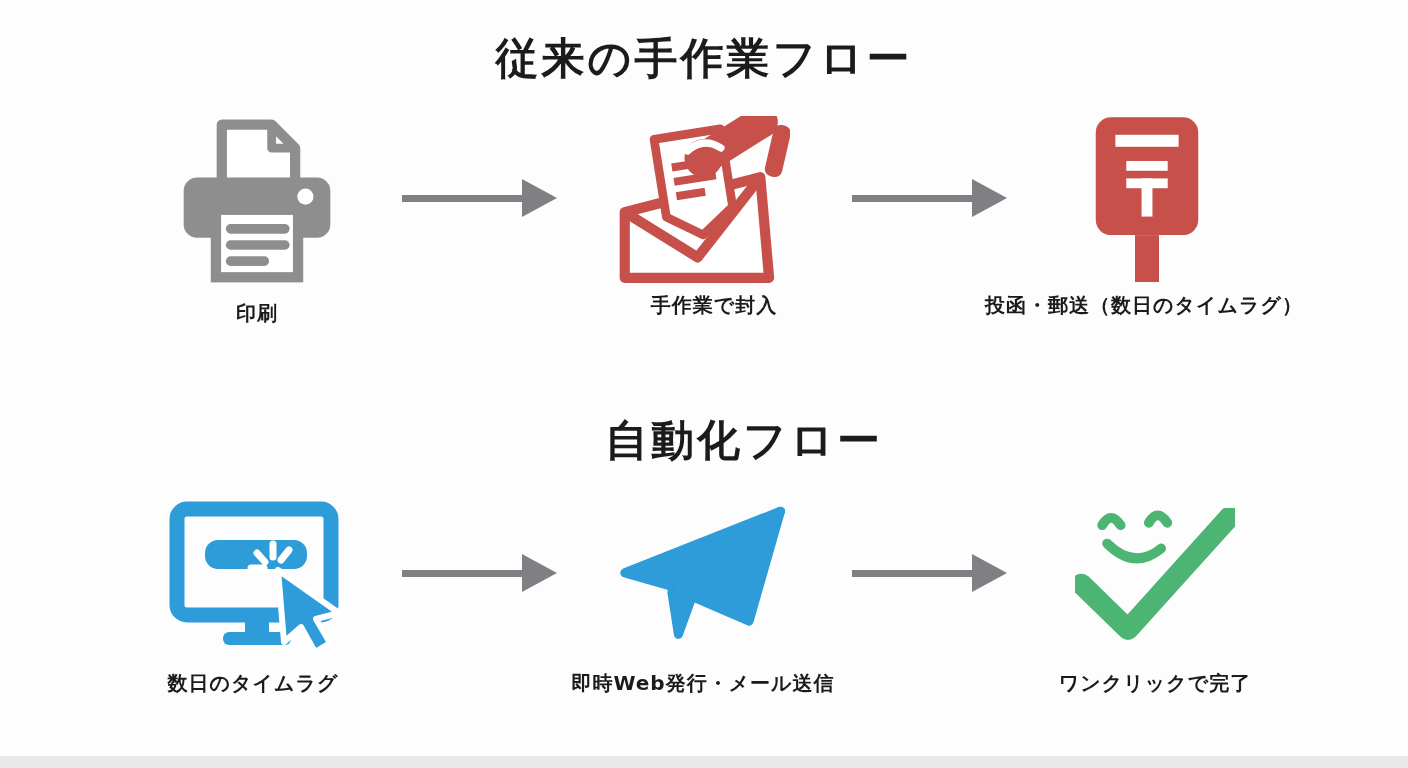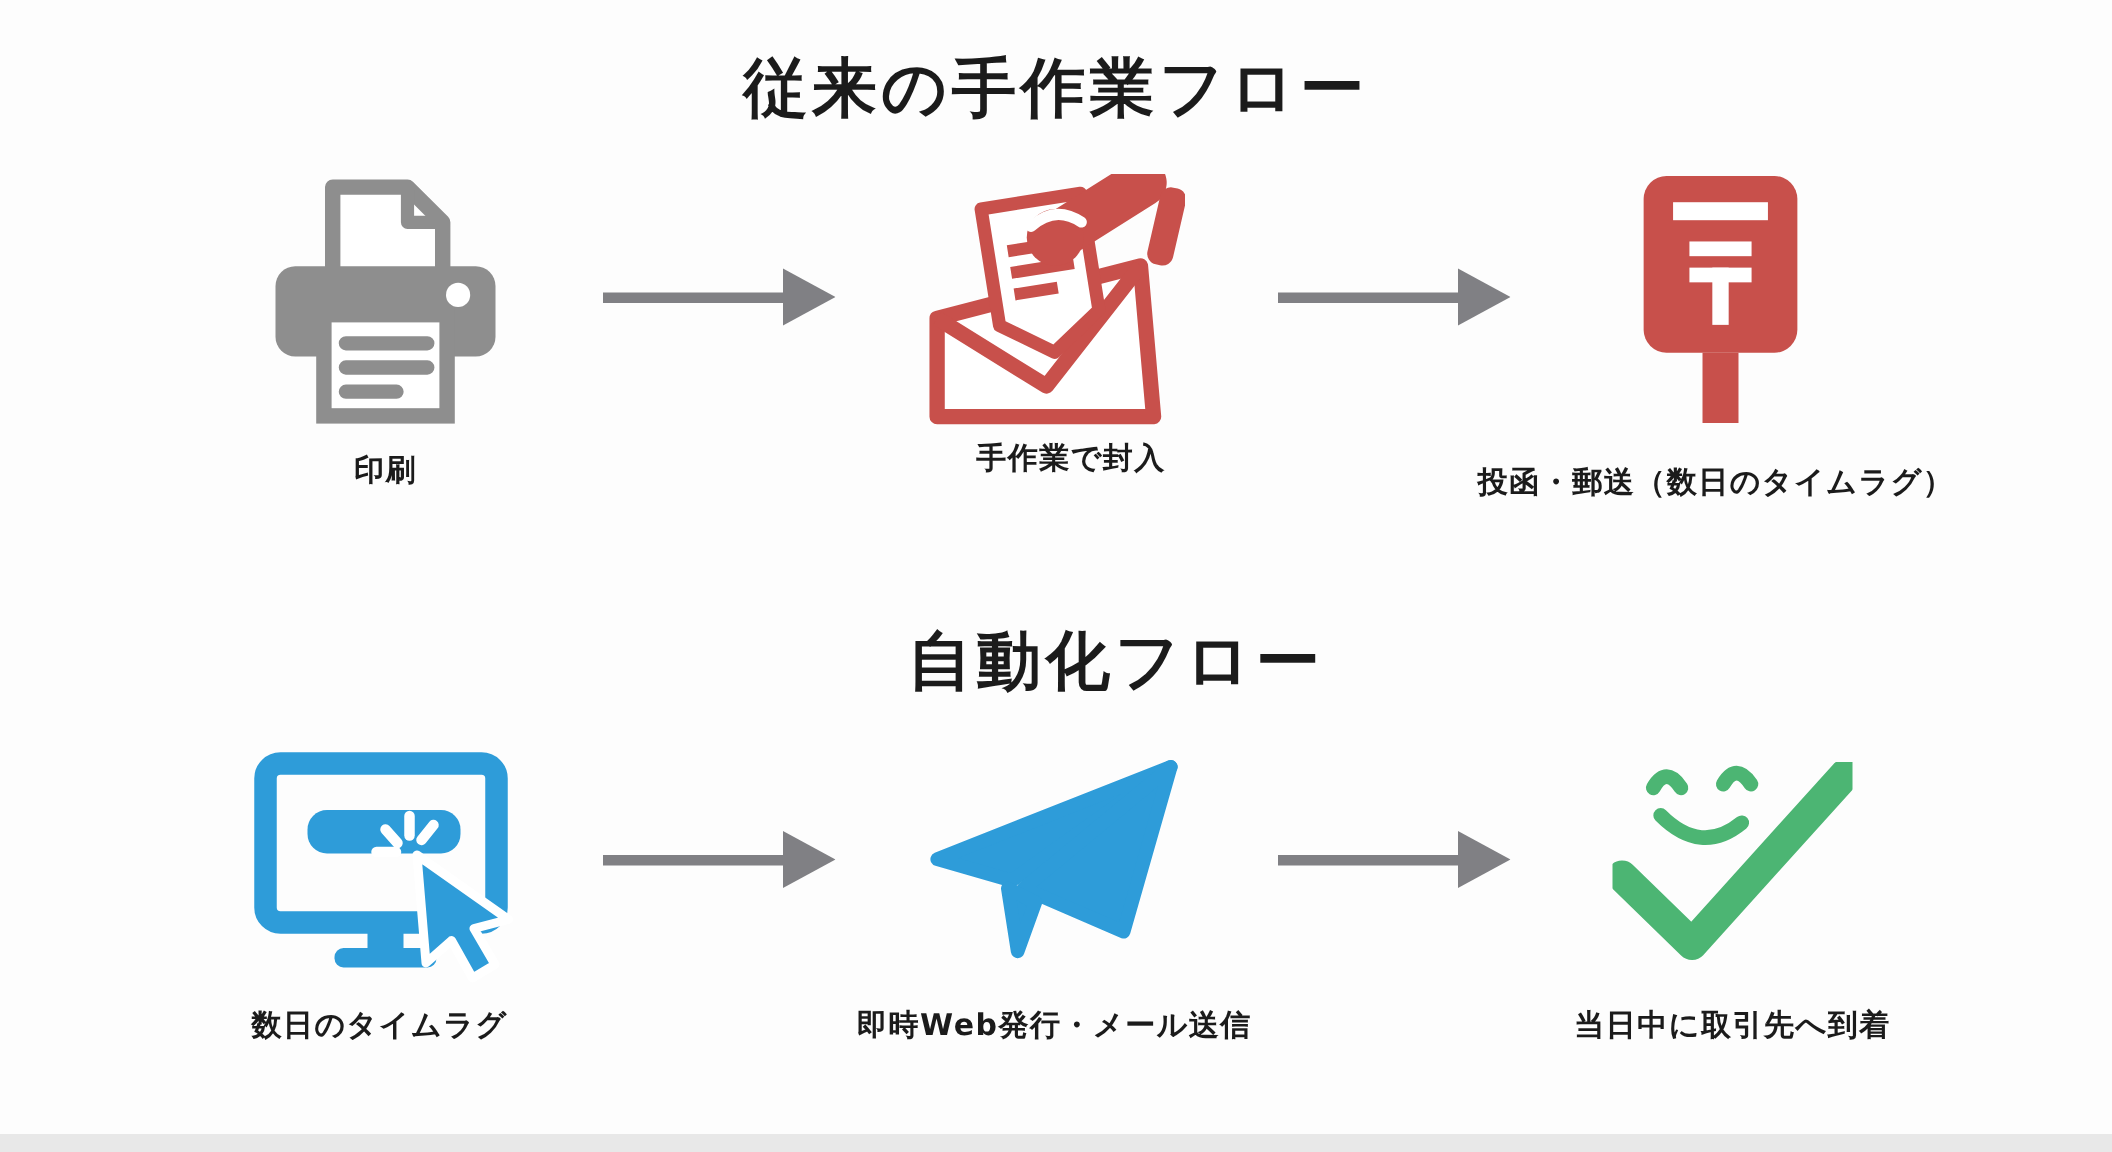--- a/index.html
+++ b/index.html
@@ -72,21 +72,21 @@
   <div class="step-label" style="left:702px;top:292px;margin-left:12px;">手作業で封入</div>
 
   <svg class="step-icon" style="left:1087px;top:113px;" width="120" height="169" viewBox="0 0 110 155">
     <rect x="8" y="4" width="94" height="108" rx="14" fill="#c8504b"></rect>
     <rect x="26" y="20" width="58" height="11" fill="#ffffff"></rect>
     <rect x="36" y="44" width="38" height="9" fill="#ffffff"></rect>
     <rect x="36" y="60" width="38" height="9" fill="#ffffff"></rect>
     <rect x="50" y="60" width="10" height="35" fill="#ffffff"></rect>
     <rect x="44" y="112" width="22" height="43" fill="#c8504b"></rect>
   </svg>
-  <div class="step-label" style="left:1144px;top:308px;font-family:Liberation Serif, serif;">投函・郵送（数日のタイムラグ）</div>
+  <div class="step-label" style="left:1144px;top:292px;font-family:Liberation Serif, serif;">投函・郵送（数日のタイムラグ）</div>
 
   <svg class="flow-arrow" style="left:402px;top:176px;" viewBox="0 0 155 44">
     <rect x="0" y="19" width="124" height="7" fill="#808084"></rect>
     <polygon points="120,3 155,22 120,41" fill="#808084"></polygon>
   </svg>
   <svg class="flow-arrow" style="left:852px;top:176px;" viewBox="0 0 155 44">
     <rect x="0" y="19" width="124" height="7" fill="#808084"></rect>
     <polygon points="120,3 155,22 120,41" fill="#808084"></polygon>
   </svg>
 
@@ -119,21 +119,21 @@
   <div class="step-label" style="left:703px;top:670px;text-align:center;">即時Web発行・メール送信</div>
 
   <svg class="step-icon" style="left:1075px;top:508px;" width="160" height="135" viewBox="0 0 130 110">
     <g stroke="#4cb573" fill="none" stroke-linecap="round">
       <path d="M22 14 q7 -12 15 0" stroke-width="8"></path>
       <path d="M60 12 q7 -12 15 0" stroke-width="8"></path>
       <path d="M26 29 q22 22 44 4" stroke-width="8"></path>
       <path d="M5 62 L43 99 L126 7" stroke-width="17" stroke-linejoin="round"></path>
     </g>
   </svg>
-  <div class="step-label" style="left:1155px;top:670px;">当日中に取引先へ到着</div>
+  <div class="step-label" style="left:1155px;top:670px;">ワンクリックで完了</div>
 
   <svg class="flow-arrow" style="left:402px;top:551px;" viewBox="0 0 155 44">
     <rect x="0" y="19" width="124" height="7" fill="#808084"></rect>
     <polygon points="120,3 155,22 120,41" fill="#808084"></polygon>
   </svg>
   <svg class="flow-arrow" style="left:852px;top:551px;" viewBox="0 0 155 44">
     <rect x="0" y="19" width="124" height="7" fill="#808084"></rect>
     <polygon points="120,3 155,22 120,41" fill="#808084"></polygon>
   </svg>
 

